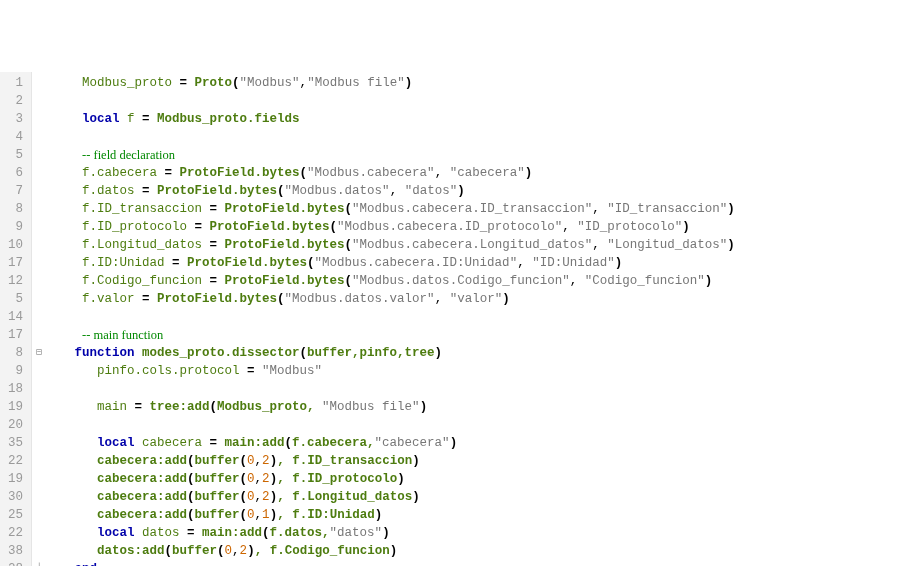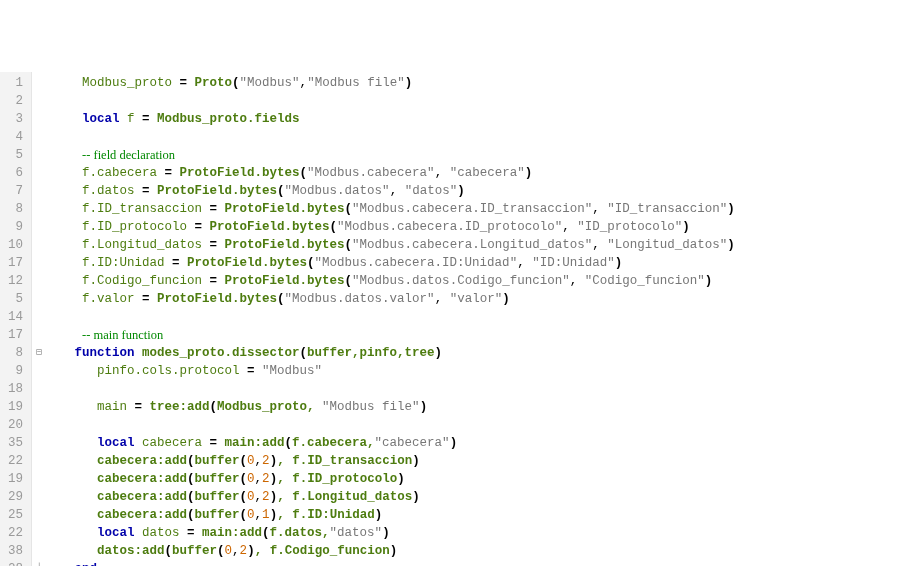--- a/index.html
+++ b/index.html
@@ -48,19 +48,19 @@
   .tok-num  { color: #cc6600; }
   .tok-punc { color: #000000; }
   .tok-bold { font-weight: bold; }
 </style>
 </head>
 <body>
 
 
 
 <div class="editor">
-  <div class="gutter"><div>1</div><div>2</div><div>3</div><div>4</div><div>5</div><div>6</div><div>7</div><div>8</div><div>9</div><div>10</div><div>17</div><div>12</div><div>5</div><div>14</div><div>17</div><div>8</div><div>9</div><div>18</div><div>19</div><div>20</div><div>35</div><div>22</div><div>19</div><div>29</div><div>25</div><div>22</div><div>38</div><div>28</div></div>
+  <div class="gutter"><div>1</div><div>2</div><div>3</div><div>4</div><div>5</div><div>6</div><div>7</div><div>8</div><div>9</div><div>10</div><div>17</div><div>12</div><div>5</div><div>14</div><div>17</div><div>8</div><div>9</div><div>18</div><div>19</div><div>20</div><div>35</div><div>22</div><div>19</div><div>30</div><div>25</div><div>22</div><div>38</div><div>28</div></div>
   <div class="fold-col"><div></div><div></div><div></div><div></div><div></div><div></div><div></div><div></div><div></div><div></div><div></div><div></div><div></div><div></div><div></div><div>⊟</div><div></div><div></div><div></div><div></div><div></div><div></div><div></div><div></div><div></div><div></div><div></div><div>└</div></div>
   <div class="code"><div class="line"><span>    </span><span class="tok-id">Modbus_proto </span><span class="tok-op tok-bold">= </span><span class="tok-id tok-bold">Proto</span><span class="tok-punc tok-bold">(</span><span class="tok-str">"Modbus"</span><span class="tok-punc">,</span><span class="tok-str">"Modbus file"</span><span class="tok-punc tok-bold">)</span></div><div class="line">&nbsp;</div><div class="line"><span>    </span><span class="tok-kw">local</span><span class="tok-id"> f </span><span class="tok-op tok-bold">= </span><span class="tok-id tok-bold">Modbus_proto.fields</span></div><div class="line">&nbsp;</div><div class="line"><span>    </span><span class="tok-cmt">-- field declaration</span></div><div class="line"><span>    </span><span class="tok-id">f.cabecera </span><span class="tok-op tok-bold">= </span><span class="tok-id tok-bold">ProtoField.bytes</span><span class="tok-punc tok-bold">(</span><span class="tok-str">"Modbus.cabecera"</span><span class="tok-punc">, </span><span class="tok-str">"cabecera"</span><span class="tok-punc tok-bold">)</span></div><div class="line"><span>    </span><span class="tok-id">f.datos </span><span class="tok-op tok-bold">= </span><span class="tok-id tok-bold">ProtoField.bytes</span><span class="tok-punc tok-bold">(</span><span class="tok-str">"Modbus.datos"</span><span class="tok-punc">, </span><span class="tok-str">"datos"</span><span class="tok-punc tok-bold">)</span></div><div class="line"><span>    </span><span class="tok-id">f.ID_transaccion </span><span class="tok-op tok-bold">= </span><span class="tok-id tok-bold">ProtoField.bytes</span><span class="tok-punc tok-bold">(</span><span class="tok-str">"Modbus.cabecera.ID_transaccion"</span><span class="tok-punc">, </span><span class="tok-str">"ID_transaccion"</span><span class="tok-punc tok-bold">)</span></div><div class="line"><span>    </span><span class="tok-id">f.ID_protocolo </span><span class="tok-op tok-bold">= </span><span class="tok-id tok-bold">ProtoField.bytes</span><span class="tok-punc tok-bold">(</span><span class="tok-str">"Modbus.cabecera.ID_protocolo"</span><span class="tok-punc">, </span><span class="tok-str">"ID_protocolo"</span><span class="tok-punc tok-bold">)</span></div><div class="line"><span>    </span><span class="tok-id">f.Longitud_datos </span><span class="tok-op tok-bold">= </span><span class="tok-id tok-bold">ProtoField.bytes</span><span class="tok-punc tok-bold">(</span><span class="tok-str">"Modbus.cabecera.Longitud_datos"</span><span class="tok-punc">, </span><span class="tok-str">"Longitud_datos"</span><span class="tok-punc tok-bold">)</span></div><div class="line"><span>    </span><span class="tok-id">f.ID:Unidad </span><span class="tok-op tok-bold">= </span><span class="tok-id tok-bold">ProtoField.bytes</span><span class="tok-punc tok-bold">(</span><span class="tok-str">"Modbus.cabecera.ID:Unidad"</span><span class="tok-punc">, </span><span class="tok-str">"ID:Unidad"</span><span class="tok-punc tok-bold">)</span></div><div class="line"><span>    </span><span class="tok-id">f.Codigo_funcion </span><span class="tok-op tok-bold">= </span><span class="tok-id tok-bold">ProtoField.bytes</span><span class="tok-punc tok-bold">(</span><span class="tok-str">"Modbus.datos.Codigo_funcion"</span><span class="tok-punc">, </span><span class="tok-str">"Codigo_funcion"</span><span class="tok-punc tok-bold">)</span></div><div class="line"><span>    </span><span class="tok-id">f.valor </span><span class="tok-op tok-bold">= </span><span class="tok-id tok-bold">ProtoField.bytes</span><span class="tok-punc tok-bold">(</span><span class="tok-str">"Modbus.datos.valor"</span><span class="tok-punc">, </span><span class="tok-str">"valor"</span><span class="tok-punc tok-bold">)</span></div><div class="line">&nbsp;</div><div class="line"><span>    </span><span class="tok-cmt">-- main function</span></div><div class="line"><span>   </span><span class="tok-kw">function</span><span class="tok-id tok-bold"> modes_proto.dissector</span><span class="tok-punc tok-bold">(</span><span class="tok-id tok-bold">buffer,pinfo,tree</span><span class="tok-punc tok-bold">)</span></div><div class="line"><span>      </span><span class="tok-id">pinfo.cols.protocol </span><span class="tok-op tok-bold">= </span><span class="tok-str">"Modbus"</span></div><div class="line">&nbsp;</div><div class="line"><span>      </span><span class="tok-id">main </span><span class="tok-op tok-bold">= </span><span class="tok-id tok-bold">tree:add</span><span class="tok-punc tok-bold">(</span><span class="tok-id tok-bold">Modbus_proto, </span><span class="tok-str">"Modbus file"</span><span class="tok-punc tok-bold">)</span></div><div class="line">&nbsp;</div><div class="line"><span>      </span><span class="tok-kw">local</span><span class="tok-id"> cabecera </span><span class="tok-op tok-bold">= </span><span class="tok-id tok-bold">main:add</span><span class="tok-punc tok-bold">(</span><span class="tok-id tok-bold">f.cabecera,</span><span class="tok-str">"cabecera"</span><span class="tok-punc tok-bold">)</span></div><div class="line"><span>      </span><span class="tok-id tok-bold">cabecera:add</span><span class="tok-punc tok-bold">(</span><span class="tok-id tok-bold">buffer</span><span class="tok-punc tok-bold">(</span><span class="tok-num">0</span><span class="tok-punc">,</span><span class="tok-num">2</span><span class="tok-punc tok-bold">)</span><span class="tok-id tok-bold">, f.ID_transaccion</span><span class="tok-punc tok-bold">)</span></div><div class="line"><span>      </span><span class="tok-id tok-bold">cabecera:add</span><span class="tok-punc tok-bold">(</span><span class="tok-id tok-bold">buffer</span><span class="tok-punc tok-bold">(</span><span class="tok-num">0</span><span class="tok-punc">,</span><span class="tok-num">2</span><span class="tok-punc tok-bold">)</span><span class="tok-id tok-bold">, f.ID_protocolo</span><span class="tok-punc tok-bold">)</span></div><div class="line"><span>      </span><span class="tok-id tok-bold">cabecera:add</span><span class="tok-punc tok-bold">(</span><span class="tok-id tok-bold">buffer</span><span class="tok-punc tok-bold">(</span><span class="tok-num">0</span><span class="tok-punc">,</span><span class="tok-num">2</span><span class="tok-punc tok-bold">)</span><span class="tok-id tok-bold">, f.Longitud_datos</span><span class="tok-punc tok-bold">)</span></div><div class="line"><span>      </span><span class="tok-id tok-bold">cabecera:add</span><span class="tok-punc tok-bold">(</span><span class="tok-id tok-bold">buffer</span><span class="tok-punc tok-bold">(</span><span class="tok-num">0</span><span class="tok-punc">,</span><span class="tok-num">1</span><span class="tok-punc tok-bold">)</span><span class="tok-id tok-bold">, f.ID:Unidad</span><span class="tok-punc tok-bold">)</span></div><div class="line"><span>      </span><span class="tok-kw">local</span><span class="tok-id"> datos </span><span class="tok-op tok-bold">= </span><span class="tok-id tok-bold">main:add</span><span class="tok-punc tok-bold">(</span><span class="tok-id tok-bold">f.datos,</span><span class="tok-str">"datos"</span><span class="tok-punc tok-bold">)</span></div><div class="line"><span>      </span><span class="tok-id tok-bold">datos:add</span><span class="tok-punc tok-bold">(</span><span class="tok-id tok-bold">buffer</span><span class="tok-punc tok-bold">(</span><span class="tok-num">0</span><span class="tok-punc">,</span><span class="tok-num">2</span><span class="tok-punc tok-bold">)</span><span class="tok-id tok-bold">, f.Codigo_funcion</span><span class="tok-punc tok-bold">)</span></div><div class="line"><span>   </span><span class="tok-kw">end</span></div></div>
 </div>
 
 
 
 
 </body></html>

